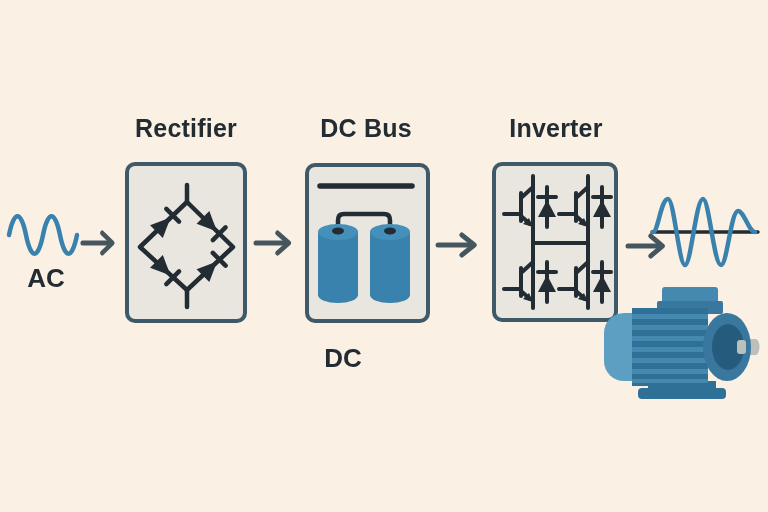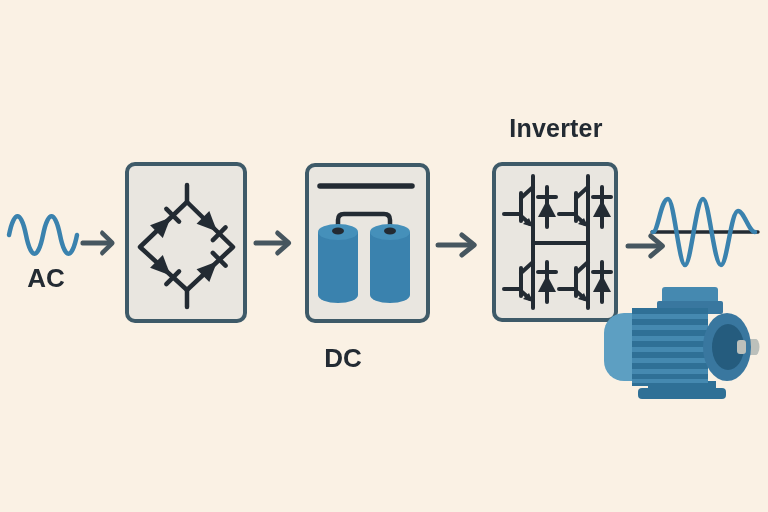--- a/index.html
+++ b/index.html
@@ -41,20 +41,22 @@
   .ink-f{fill:var(--ink,#232b33);}
   .blue{stroke:var(--blue,#3a82ae);}
   .blue-f{fill:var(--blue,#3a82ae);}
   .arrow{stroke:var(--arrow,#46565f);}
 </style>
 </head>
 <body>
 
 <div class="canvas">
 
+  <div class="stage-label" style="left:186px;top:114px;">Rectifier</div>
+  <div class="stage-label" style="left:366px;top:114px;">DC Bus</div>
   <div class="stage-label" style="left:556px;top:114px;">Inverter</div>
 
   <div class="abs" style="left:6px;top:203px;">
     <svg width="76" height="64" viewBox="0 0 76 64">
       <path class="ln blue" stroke-width="4.5" d="M3,32 C8,7 15,7 20,32 C25,57 32,57 37,32 C42,7 49,7 54,32 C59,57 66,57 71,32"></path>
     </svg>
   </div>
   <div class="io-label" style="left:46px;top:263px;text-align:right;">AC</div>
 
   <div class="abs" style="left:80px;top:230px;">

